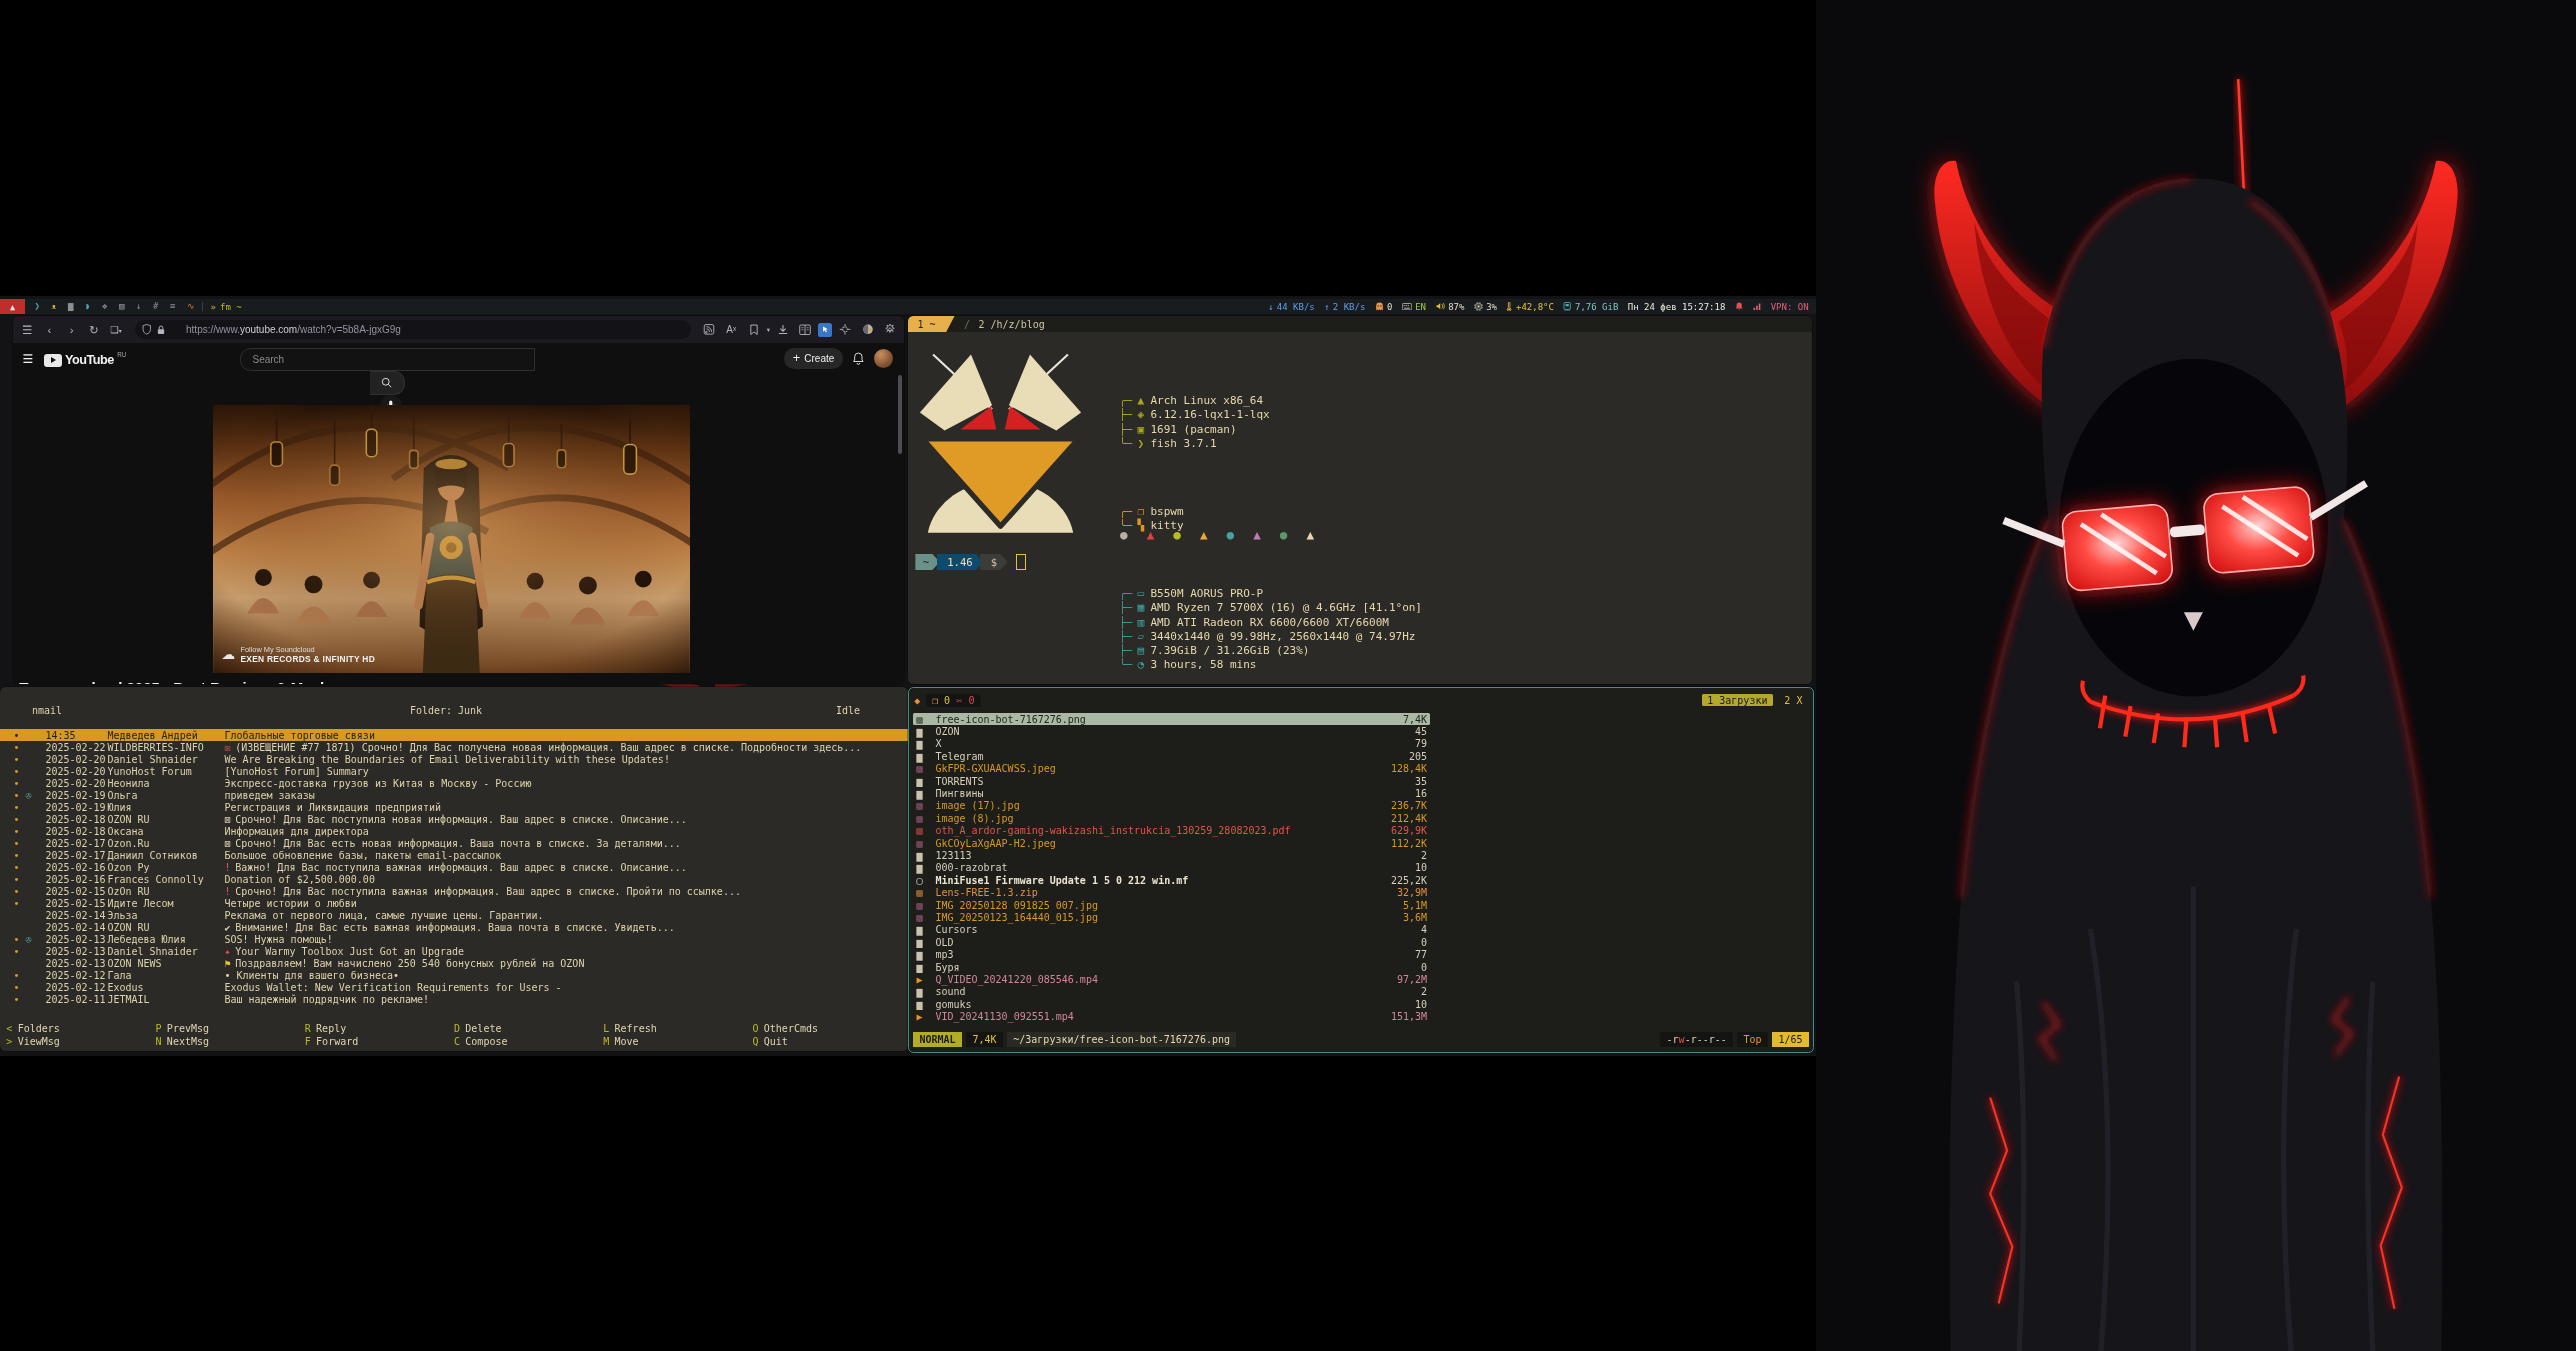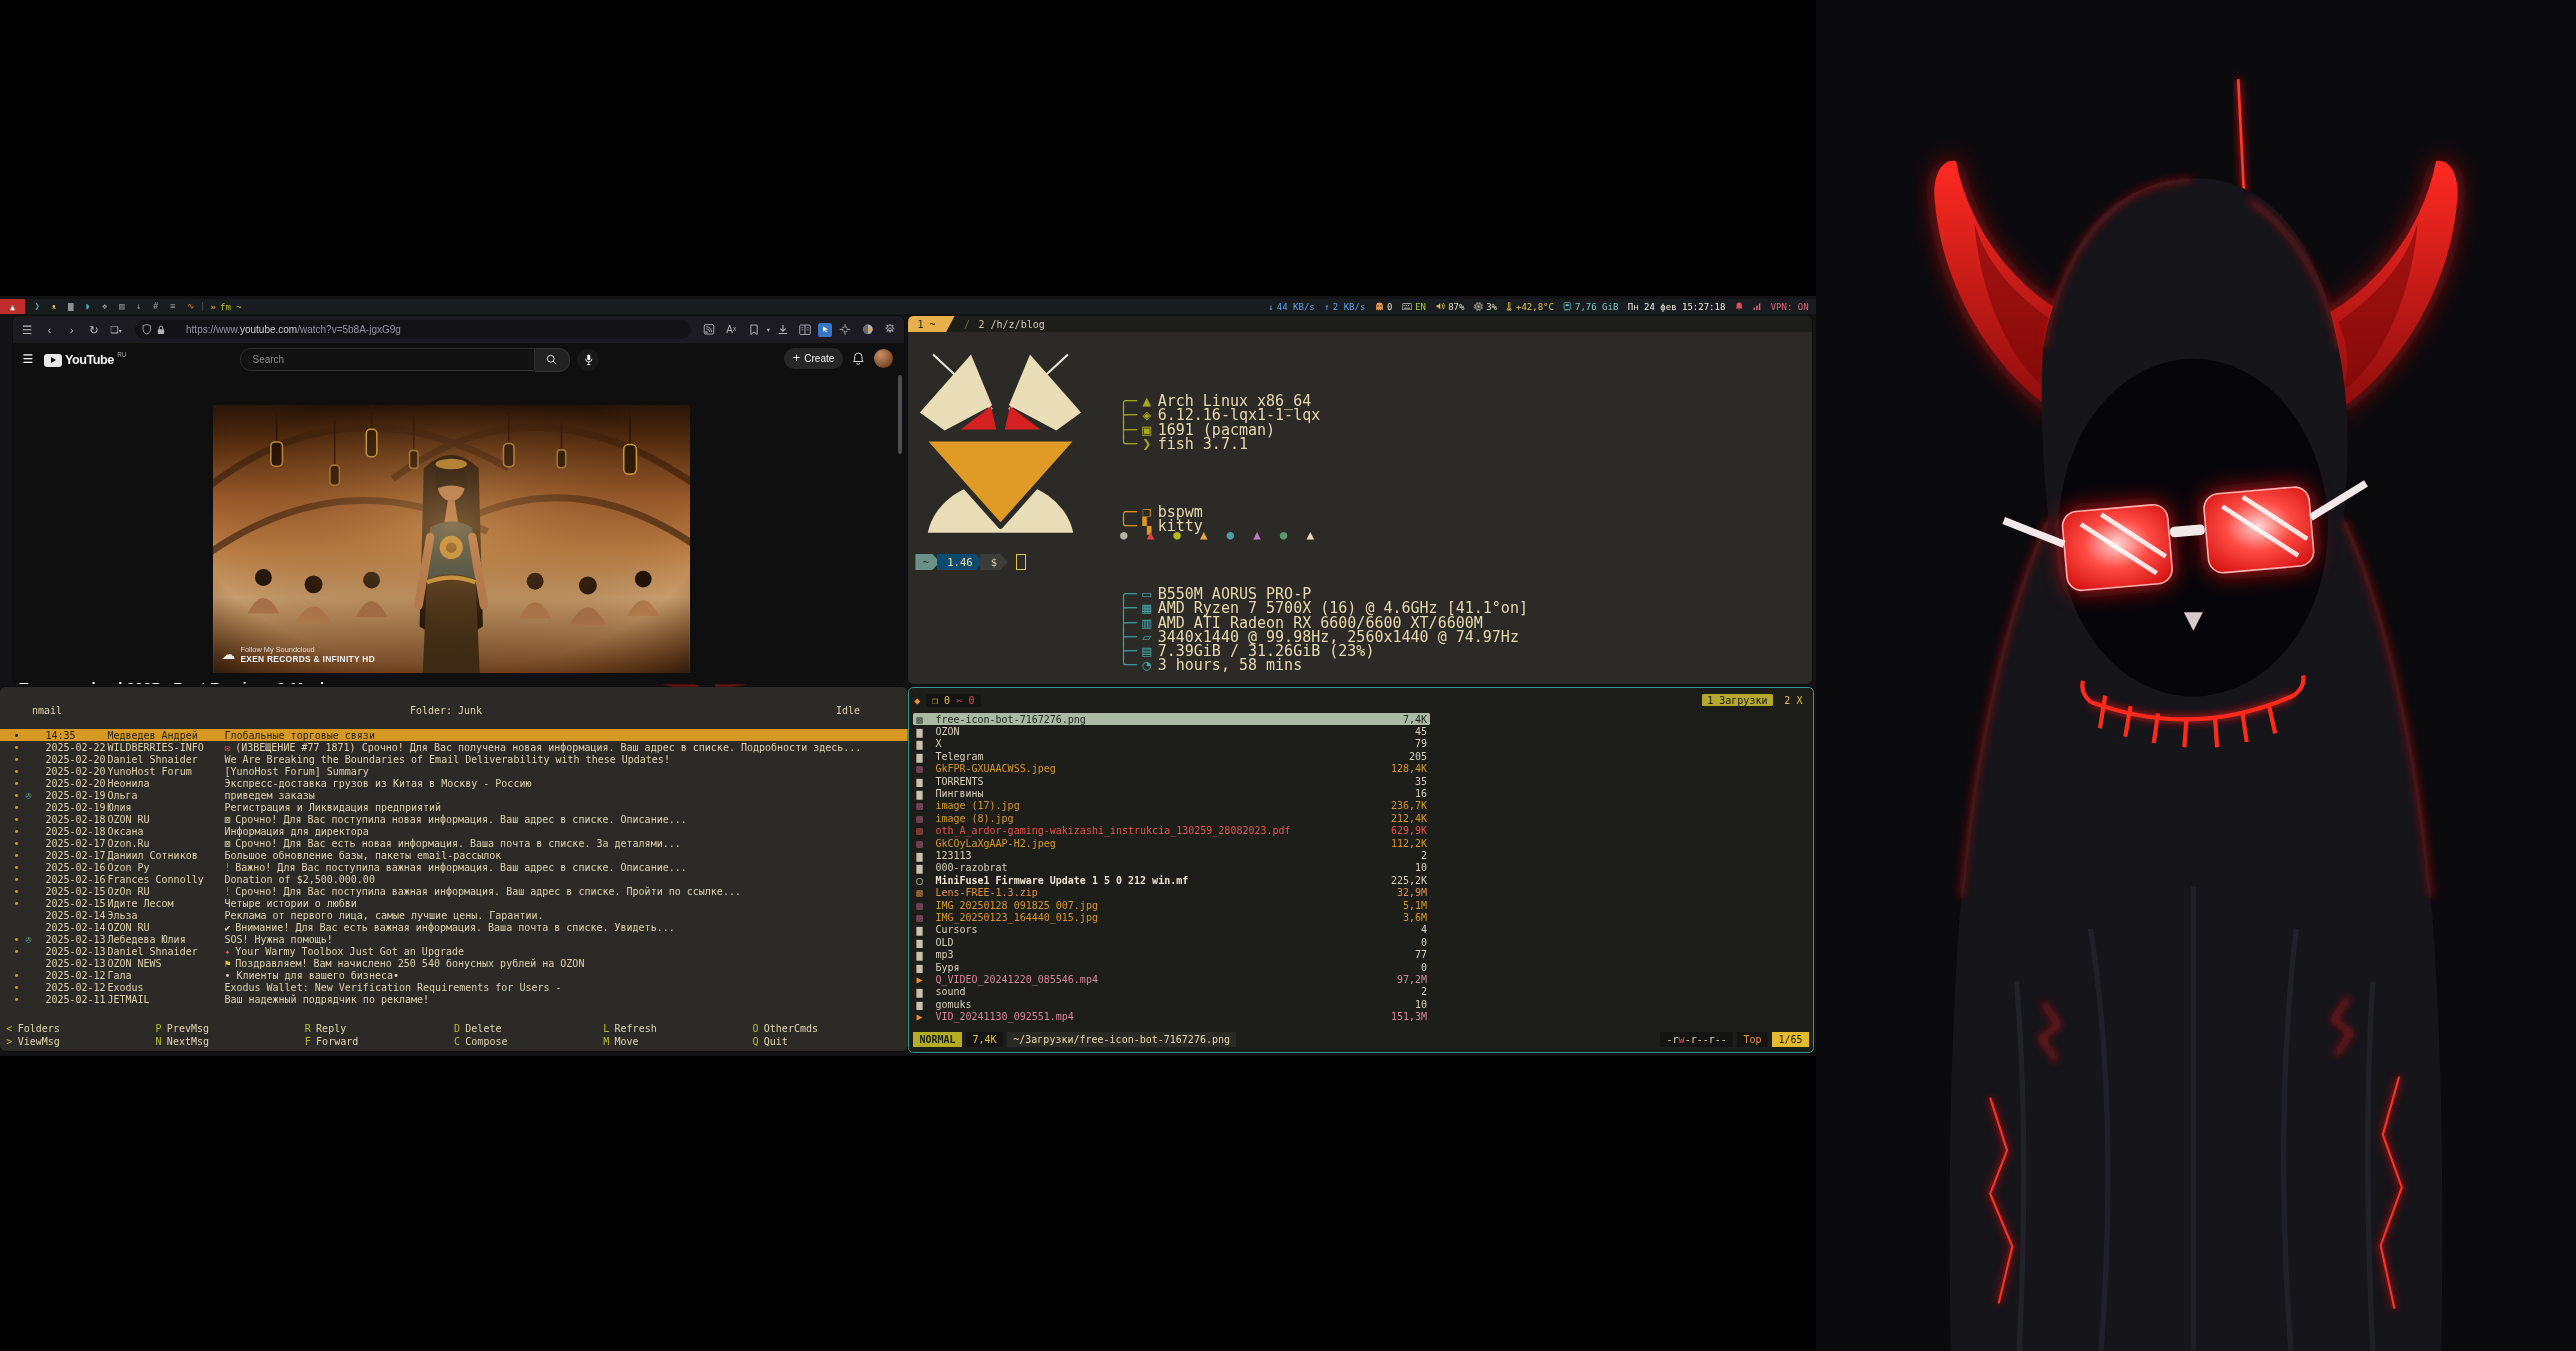--- a/index.html
+++ b/index.html
@@ -41,21 +41,21 @@
   .blue-chip{width:13.7px;height:13.7px;background:#3a76c8;border-radius:2.6px;display:flex;align-items:center;justify-content:center;}
   
   #yt{position:absolute;left:0;top:27.4px;right:0;bottom:0;background:#0f0f0f;color:#f1f1f1;}
   #yt-header{position:relative;height:31px;}
   #yt-left{position:absolute;left:9.5px;top:0;height:31px;display:flex;align-items:center;gap:10.6px;}
   #yt-logo{display:flex;align-items:flex-start;gap:3.2px;}
   #yt-logo .play{width:18px;height:12.7px;background:#e8e8e8;border-radius:3.2px;position:relative;margin-top:3.2px;}
   #yt-logo .play::after{content:"";position:absolute;left:6.9px;top:3.2px;border-left:5.3px solid #0f0f0f;border-top:3.2px solid transparent;border-bottom:3.2px solid transparent;}
   #yt-logo .wordmark{font-size:12.7px;font-weight:700;letter-spacing:-0.5px;margin-top:1.6px;}
   #yt-logo .region{font-size:6.3px;color:#aaa;margin-top:0px;}
-  #yt-center{position:absolute;left:227px;top:4.2px;display:flex;align-items:center;}
+  #yt-center{position:absolute;left:227px;top:4.2px;display:flex;align-items:center;flex-direction:column;}
   #yt-search{width:274px;height:21px;background:#121212;border:0.5px solid #303030;border-radius:10.6px 0 0 10.6px;display:flex;align-items:center;padding:0 9.5px;}
   #yt-search input{background:transparent;border:none;outline:none;color:#e8e8e8;font-size:10px;width:100%;font-family:"Liberation Sans",sans-serif;}
   #yt-search input::placeholder{color:#8a8a8a}
   #yt-mag{width:34px;height:22px;background:#222;border:0.5px solid #303030;border-left:none;border-radius:0 11px 11px 0;display:flex;align-items:center;justify-content:center;}
   #yt-mic{width:22px;height:22px;border-radius:50%;background:#181818;margin-left:7.4px;display:flex;align-items:center;justify-content:center;}
   #yt-right{position:absolute;right:10.6px;top:4.8px;display:flex;align-items:center;gap:9.5px;}
   #yt-create{height:21px;border-radius:10.6px;background:#272727;display:flex;align-items:center;gap:4.2px;padding:0 8.4px;font-size:10px;}
   #yt-avatar{width:19px;height:19px;border-radius:50%;background:radial-gradient(circle at 35% 30%,#c89060,#7a4a2a 70%,#3a2314);}
   #yt-scroll{position:absolute;right:1.6px;top:32px;width:4.2px;height:79px;background:#4d4d52;border-radius:2.1px;}
   
@@ -66,21 +66,21 @@
   #vid-caption .l1{font-size:7.4px;opacity:.85;font-weight:400;}
   #vid-caption .l2{font-size:8.4px;font-weight:700;letter-spacing:0.3px;}
   #yt-title{position:absolute;left:6.3px;top:336px;width:428px;font-size:15px;font-weight:700;line-height:17.4px;color:#f1f1f1;}
 
   
   #term{left:908px;top:20px;width:904px;height:368px;background:#2b2a26;color:#e6d9ae;}
   .ktabbar{height:16px;background:#1d1d1a;display:flex;align-items:stretch;font-size:10px;color:#cfc6a8;}
   .ktab{display:flex;align-items:center;padding:0 16px 0 9.5px;}
   .ktab.on{background:#e8b04a;color:#221f15;clip-path:polygon(0 0,100% 0,calc(100% - 8.4px) 100%,0 100%);padding-right:19px;}
   .ktab+.ktab::before{content:"/";margin-right:8.4px;color:#6f6a5a;}
-  #fetch{position:absolute;left:211px;top:21px;font-size:15px;line-height:14.3px;white-space:pre;}
+  #fetch{position:absolute;left:211px;top:21px;font-size:11px;line-height:14.3px;white-space:pre;}
   .fgroup{margin-bottom:10.6px;}
   .frow .fc{margin-right:5.3px}
   .frow .fi{margin-right:6.3px}
   .g-green .fc,.g-green .fi{color:#a8a81e}
   .g-orange .fc,.g-orange .fi{color:#e0961e}
   .g-teal .fc,.g-teal .fi{color:#3f9d9d}
   #palette{position:absolute;left:212px;top:211px;display:flex;gap:19px;font-size:12.7px;}
   .c0{color:#b8b0a0}.c1{color:#e04040}.c2{color:#b8bb26}.c3{color:#e8a83a}
   .c4{color:#4aa0a0}.c5{color:#c07ab8}.c6{color:#5a9a6a}.c7{color:#ead8b0}
   #prompt{position:absolute;left:7.4px;top:238px;height:16px;display:flex;align-items:stretch;font-size:10.6px;}

